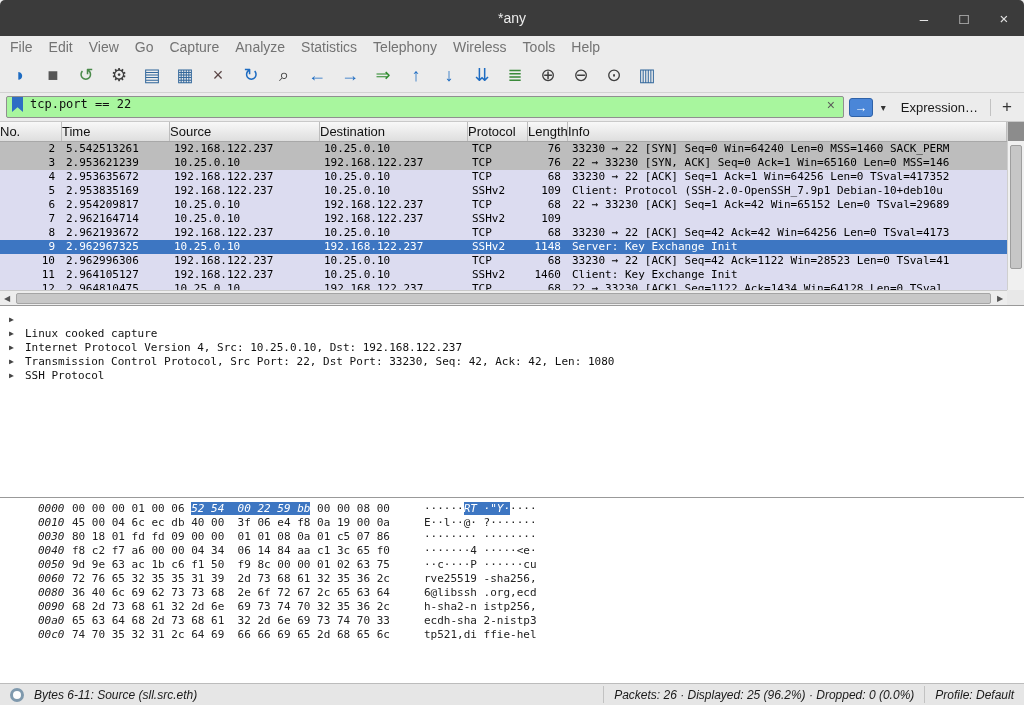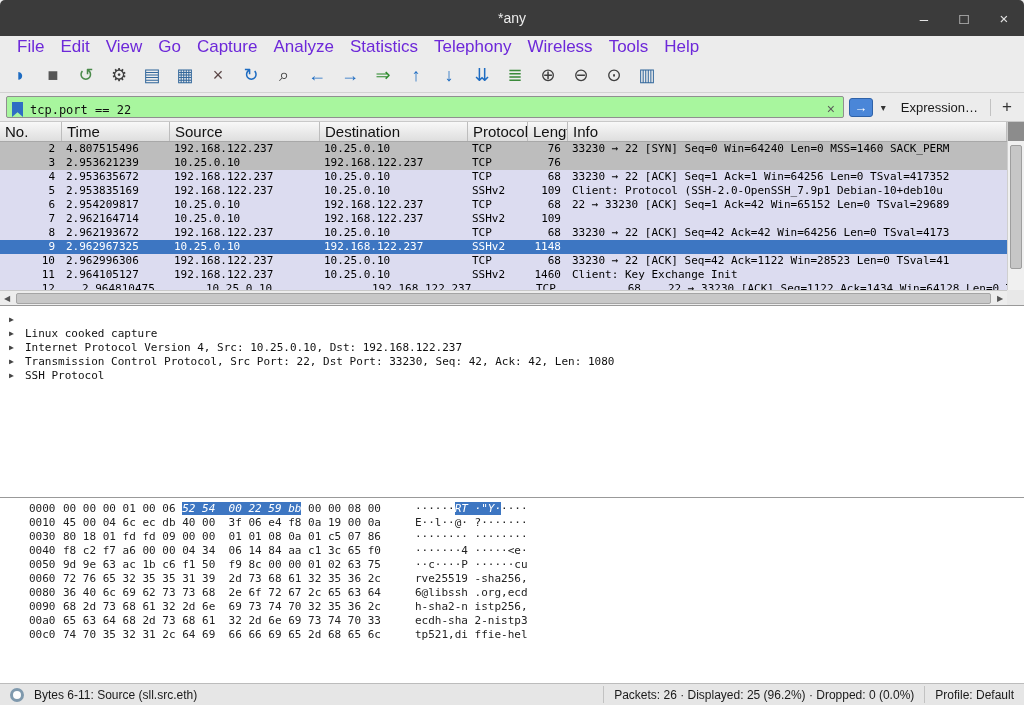--- a/index.html
+++ b/index.html
@@ -9,86 +9,86 @@
 
   
   .titlebar { height: 36px; background: var(--titlebar-bg, #3b3b3b); color: #ececec; position: relative;
               display: flex; align-items: center; justify-content: center; font-size: 14px;
               border-radius: 5px 5px 0 0; flex: none; }
   .win-controls { position: absolute; right: 12px; top: 0; height: 100%; display: flex; align-items: center; gap: 24px;
                   font-size: 15px; color: #e4e4e4; }
   .win-controls span { width: 16px; text-align: center; }
 
   
-  .menubar { height: 22px; display: flex; align-items: center; font-size: 17px; color: #6d28d9; padding-left: 9px; flex: none; }
+  .menubar { height: 22px; display: flex; align-items: center; font-size: 14px; color: #737373; padding-left: 2px; flex: none; }
   .menu-item { padding: 2px 8px; }
 
   
   .toolbar { height: 35px; border-bottom: 1px solid #d2d2d2; display: flex; align-items: center;
              padding-left: 8px; gap: 9px; flex: none; }
   .tbi { width: 24px; height: 24px; display: flex; align-items: center; justify-content: center; font-size: 18px; }
 
   
   .filterbar { height: 29px; display: flex; align-items: center; padding: 0 6px; gap: 5px;
                border-bottom: 1px solid #c9c9c9; flex: none; }
   .filter-field { width: 838px; height: 22px; background: var(--filter-valid-bg, #a8f69e); border: 1px solid #8f8f8f;
-                  border-radius: 2px; display: flex; align-items: flex-end; flex: none; }
+                  border-radius: 2px; display: flex; align-items: flex-start; flex: none; }
   .bookmark { width: 11px; height: 15px; background: #2f6ec4; margin: 0 7px 0 5px; flex: none;
               clip-path: polygon(0 0, 100% 0, 100% 100%, 50% 68%, 0 100%); }
   .filter-value { flex: 1; border: none; outline: none; background: transparent;
                   font-family: "DejaVu Sans Mono", monospace; font-size: 12px; color: #101010; }
   .filter-clear { padding: 0 8px; color: #5a5a5a; font-size: 14px; }
   .apply-btn { width: 24px; height: 19px; background: #4a86d8; border: 1px solid #2f62a8; border-radius: 3px;
                color: #fff; display: flex; align-items: center; justify-content: center; font-size: 13px; }
   .filter-dropdown { font-size: 10px; color: #333; padding: 0 3px; }
   .expression { font-size: 13px; color: #1a1a1a; padding: 0 7px; }
   .sep-v { width: 1px; height: 17px; background: #c2c2c2; }
   .add-filter { font-size: 17px; color: #333; padding: 0 6px; }
 
   
   .packet-list { height: 183px; position: relative; background: #e8e8e8; overflow: hidden; flex: none; }
   .phead { display: grid; grid-template-columns: 62px 108px 150px 148px 60px 40px 1fr;
            position: absolute; top: 0; left: 0; right: 17px; height: 20px; border-bottom: 1px solid #a8a8a8; }
-  .hcell { border-right: 1px solid #bdbdbd; font-size: 15px; line-height: 19px; height: 19px; padding-left: 5px;
+  .hcell { border-right: 1px solid #bdbdbd; font-size: 13px; line-height: 19px; height: 19px; 
            background: linear-gradient(#f8f8f8, #dedede); color: #111; overflow: hidden; white-space: nowrap; }
   .plist-rows { position: absolute; top: 20px; left: 0; right: 17px; bottom: 15px; background: #fff; overflow: hidden; }
   .prow { display: grid; grid-template-columns: 62px 108px 150px 148px 60px 40px 1fr; height: 14px; line-height: 14px;
           font-family: "DejaVu Sans Mono", monospace; font-size: 11px; color: #000; }
   .pcell { overflow: hidden; white-space: nowrap; padding-left: 4px; }
   .pcell.num { text-align: right; padding-right: 7px; padding-left: 0; }
   .row-gray { background: var(--row-gray, #bdbdbd); }
   .row-lavender { background: var(--row-lavender, #dcdcf0); }
   .row-selected { background: var(--selection-blue, #3d76c2); color: #fff; }
-  .row-partial { height: 8px; overflow: hidden; gap: 16px; }
+  .row-partial { height: 8px; overflow: hidden; }
   .vscroll { position: absolute; right: 0; top: 0; bottom: 15px; width: 17px; background: #f0f0f0; border-left: 1px solid #cfcfcf; }
   .sb-corner { height: 19px; background: #8c8c8c; }
   .vthumb { position: absolute; left: 2px; right: 2px; top: 23px; height: 124px; background: #c6c6c6;
             border: 1px solid #9e9e9e; border-radius: 2px; }
   .hscroll { position: absolute; left: 0; right: 17px; bottom: 0; height: 15px; background: #ededed;
              border-top: 1px solid #c9c9c9; display: flex; align-items: center; }
   .hs-btn { width: 14px; text-align: center; font-size: 8px; color: #555; flex: none; }
   .hthumb { flex: 1; height: 11px; margin: 0 2px; background: #c8c8c8; border: 1px solid #a5a5a5; border-radius: 2px; }
 
   
   .details { height: 192px; border-top: 1px solid #999; background: #fff; padding-top: 6px; overflow: hidden; flex: none; }
   .drow { display: flex; align-items: center; height: 14px; font-family: "DejaVu Sans Mono", monospace;
           font-size: 11px; color: #101010; white-space: nowrap; }
   .dtri { width: 10px; margin-left: 9px; margin-right: 6px; font-size: 8px; color: #444; flex: none; }
 
   
   .hexpane { height: 186px; border-top: 1px solid #999; background: #fff; padding-top: 4px; overflow: hidden;
              font-family: "DejaVu Sans Mono", monospace; font-size: 11px; color: #222; flex: none; }
   .hex-row { height: 14px; line-height: 14px; white-space: pre; }
-  .hx-off { display: inline-block; margin-left: 29px; width: 34px; }
+  .hx-off { display: inline-block; margin-left: 38px; width: 34px; font-style: italic; }
   .hx-hex { display: inline-block; width: 352px; }
   .hl { background: var(--selection-blue, #3d76c2); color: #fff; font-style: italic; }
 
   
   .statusbar { height: 22px; background: #e6e6e6; border-top: 1px solid #bcbcbc; display: flex; align-items: center;
-               padding: 0 10px; font-size: 12px; color: #1a1a1a; gap: 10px; flex: none; }
+               padding: 0 10px; font-size: 12px; color: #1a1a1a; gap: 10px; flex: none; font-style: italic; }
   .expert-dot { width: 14px; height: 14px; border-radius: 50%; border: 3px solid #7f99ad; background: #fdfdfd; flex: none; }
   .sb-spacer { flex: 1; }
 </style>
 </head>
 <body>
 
 <div class="window">
 
   <div class="titlebar">
     <span>*any</span>
@@ -155,34 +155,35 @@
         <span class="hcell">Time</span>
         <span class="hcell">Source</span>
         <span class="hcell">Destination</span>
         <span class="hcell">Protocol</span>
         <span class="hcell">Length</span>
         <span class="hcell">Info</span>
       </div>
     <div class="plist-rows">
         <div class="prow row-gray">
           <span class="pcell num">2</span>
-          <span class="pcell">4.807515496</span>
+          <span class="pcell">5.542513261</span>
           <span class="pcell">192.168.122.237</span>
           <span class="pcell">10.25.0.10</span>
           <span class="pcell">TCP</span>
           <span class="pcell num">76</span>
           <span class="pcell">33230 → 22 [SYN] Seq=0 Win=64240 Len=0 MSS=1460 SACK_PERM</span>
         </div>
         <div class="prow row-gray">
           <span class="pcell num">3</span>
           <span class="pcell">2.953621239</span>
           <span class="pcell">10.25.0.10</span>
           <span class="pcell">192.168.122.237</span>
           <span class="pcell">TCP</span>
           <span class="pcell num">76</span>
+          <span class="pcell">22 → 33230 [SYN, ACK] Seq=0 Ack=1 Win=65160 Len=0 MSS=146</span>
         </div>
         <div class="prow row-lavender">
           <span class="pcell num">4</span>
           <span class="pcell">2.953635672</span>
           <span class="pcell">192.168.122.237</span>
           <span class="pcell">10.25.0.10</span>
           <span class="pcell">TCP</span>
           <span class="pcell num">68</span>
           <span class="pcell">33230 → 22 [ACK] Seq=1 Ack=1 Win=64256 Len=0 TSval=417352</span>
         </div>
@@ -221,20 +222,21 @@
           <span class="pcell num">68</span>
           <span class="pcell">33230 → 22 [ACK] Seq=42 Ack=42 Win=64256 Len=0 TSval=4173</span>
         </div>
         <div class="prow row-selected">
           <span class="pcell num">9</span>
           <span class="pcell">2.962967325</span>
           <span class="pcell">10.25.0.10</span>
           <span class="pcell">192.168.122.237</span>
           <span class="pcell">SSHv2</span>
           <span class="pcell num">1148</span>
+          <span class="pcell">Server: Key Exchange Init</span>
         </div>
         <div class="prow row-lavender">
           <span class="pcell num">10</span>
           <span class="pcell">2.962996306</span>
           <span class="pcell">192.168.122.237</span>
           <span class="pcell">10.25.0.10</span>
           <span class="pcell">TCP</span>
           <span class="pcell num">68</span>
           <span class="pcell">33230 → 22 [ACK] Seq=42 Ack=1122 Win=28523 Len=0 TSval=41</span>
         </div>

